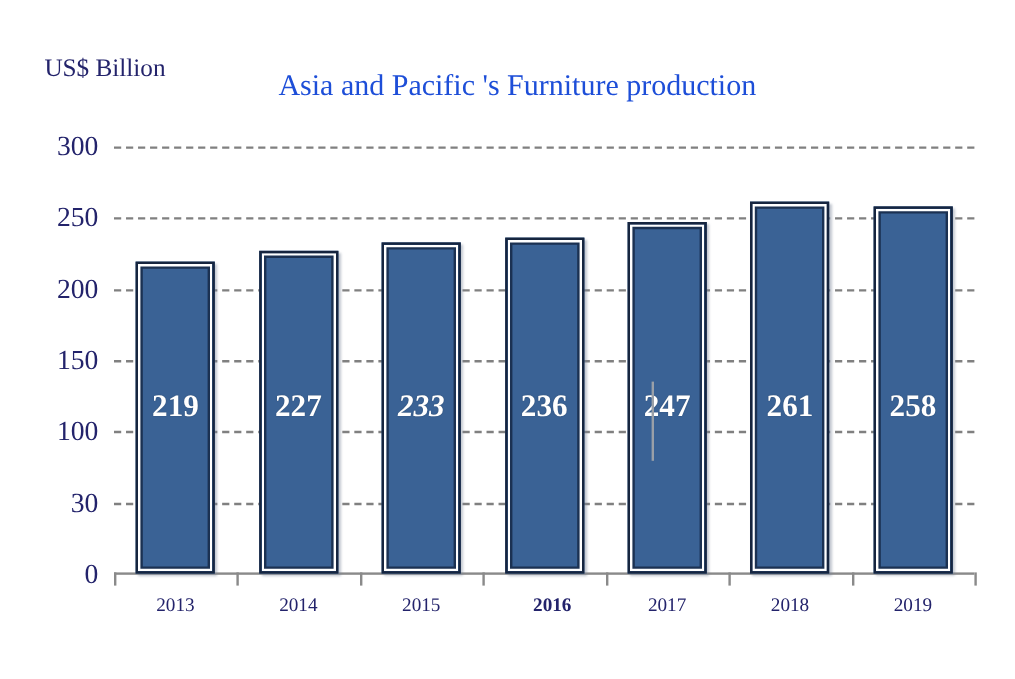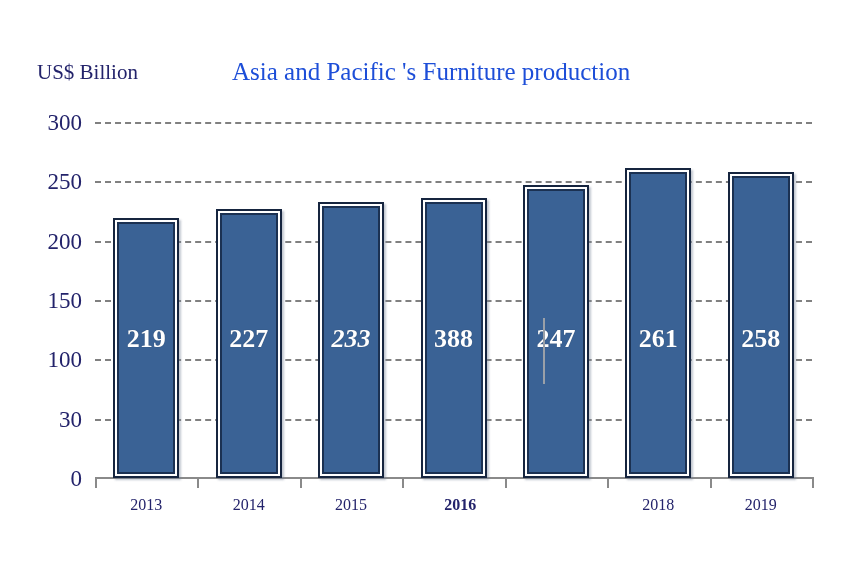--- a/index.html
+++ b/index.html
@@ -22,21 +22,21 @@
     left: 0; top: 0;
     width: 846px;
     height: 566px;
     background: #ffffff;
   }
 
   
   .axis-unit-label {
     position: absolute;
     left: 37px;
-    top: 60px;
+    top: 44px;
     font-size: 21px;
     color: #23236b;
     font-family: "Liberation Serif", "DejaVu Serif", serif;
     white-space: nowrap;
     letter-spacing: 0px;
   }
   .chart-title {
     position: absolute;
     left: 232px;
     top: 58px;
@@ -202,36 +202,37 @@
       <div class="bar" style="left: 18.2143px; width: 66px; height: 259.88px;">
         <div class="bar-value">219</div>
       </div>
       <div class="bar" style="left: 120.643px; width: 66px; height: 269.373px;">
         <div class="bar-value">227</div>
       </div>
       <div class="bar" style="left: 223.071px; width: 66px; height: 276.493px; font-style: italic;">
         <div class="bar-value">233</div>
       </div>
       <div class="bar" style="left: 325.5px; width: 66px; height: 280.053px;">
-        <div class="bar-value">388</div>
+        <div class="bar-value">236</div>
       </div>
       <div class="bar" style="left: 427.929px; width: 66px; height: 293.107px;">
         <div class="bar-value">247</div>
       </div>
       <div class="bar" style="left: 530.357px; width: 66px; height: 309.72px; margin-top: 16px;">
         <div class="bar-value">261</div>
       </div>
       <div class="bar" style="left: 632.786px; width: 66px; height: 306.16px;">
         <div class="bar-value">258</div>
       </div>
       <div class="caret-artifact" style="left: 447.929px; top: 196px; height: 66px;"></div>
     </div>
 
   <div class="xlabels" id="xlabels">
       <div class="xlabel" style="left: 0px; width: 102.429px;">2013</div>
       <div class="xlabel" style="left: 102.429px; width: 102.429px;">2014</div>
       <div class="xlabel" style="left: 204.857px; width: 102.429px;">2015</div>
       <div class="xlabel" style="left: 314px; width: 102.429px; font-weight: bold;">2016</div>
+      <div class="xlabel" style="left: 409.714px; width: 102.429px;">2017</div>
       <div class="xlabel" style="left: 512.143px; width: 102.429px;">2018</div>
       <div class="xlabel" style="left: 614.571px; width: 102.429px;">2019</div>
     </div>
 
 </div>
 
 </body></html>

